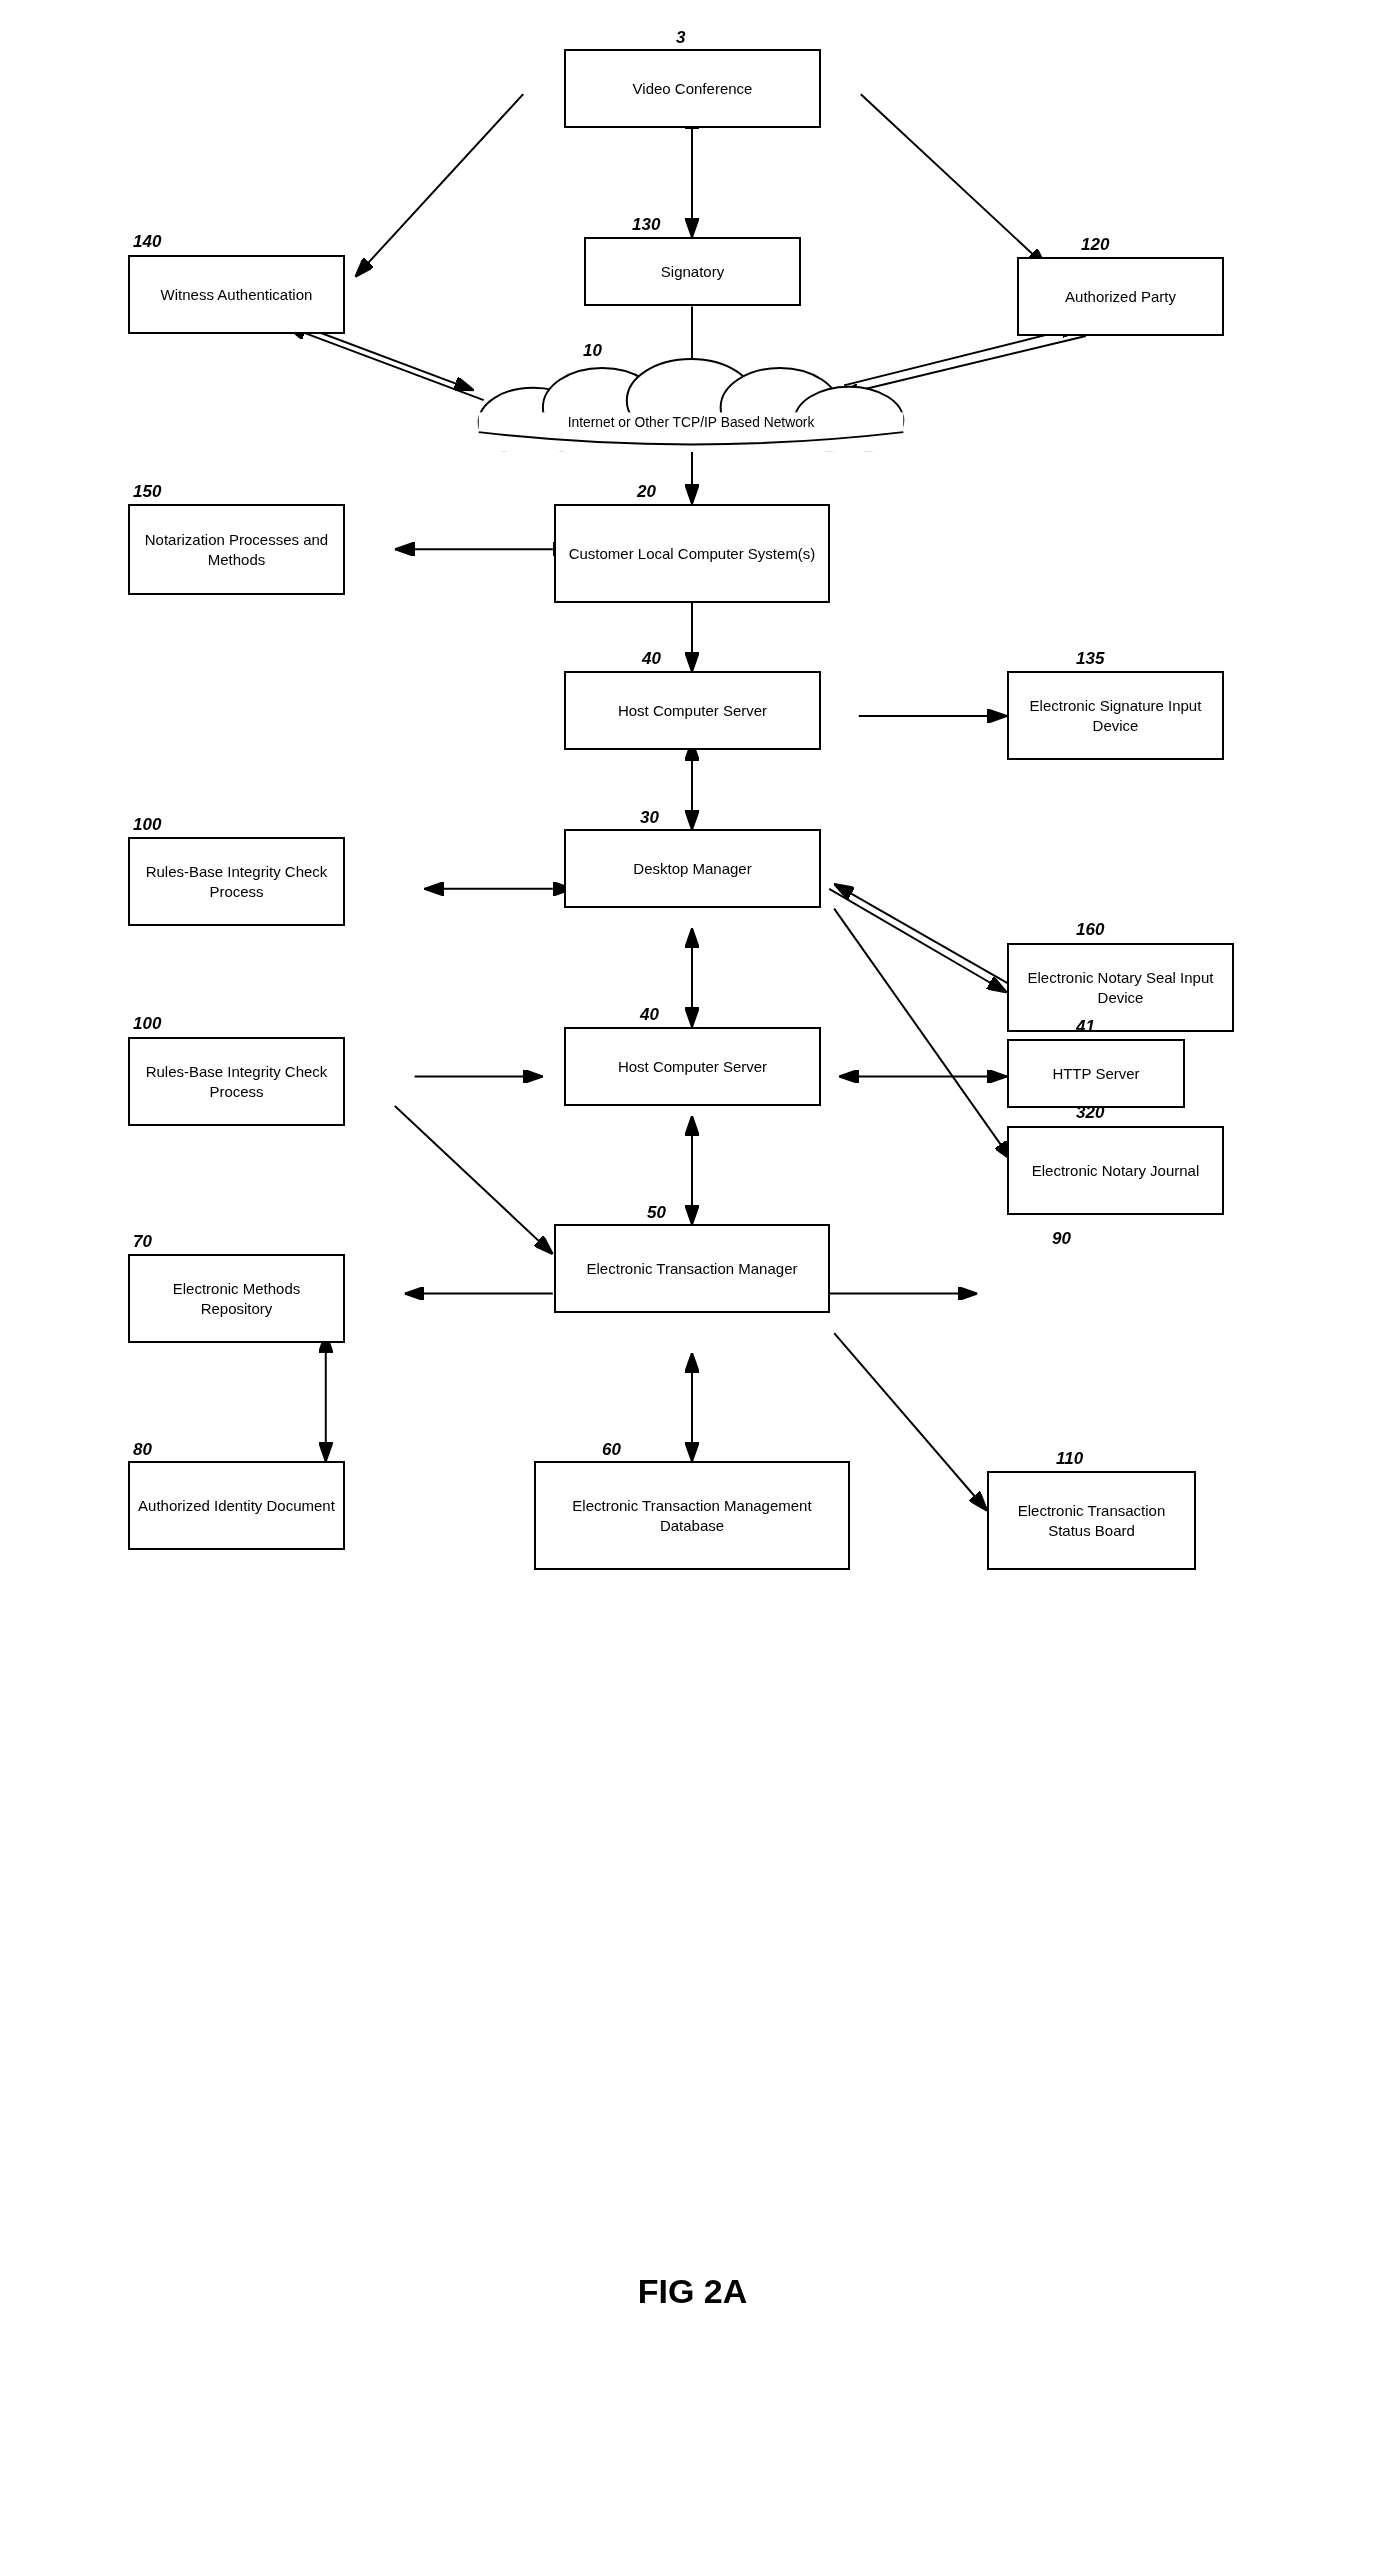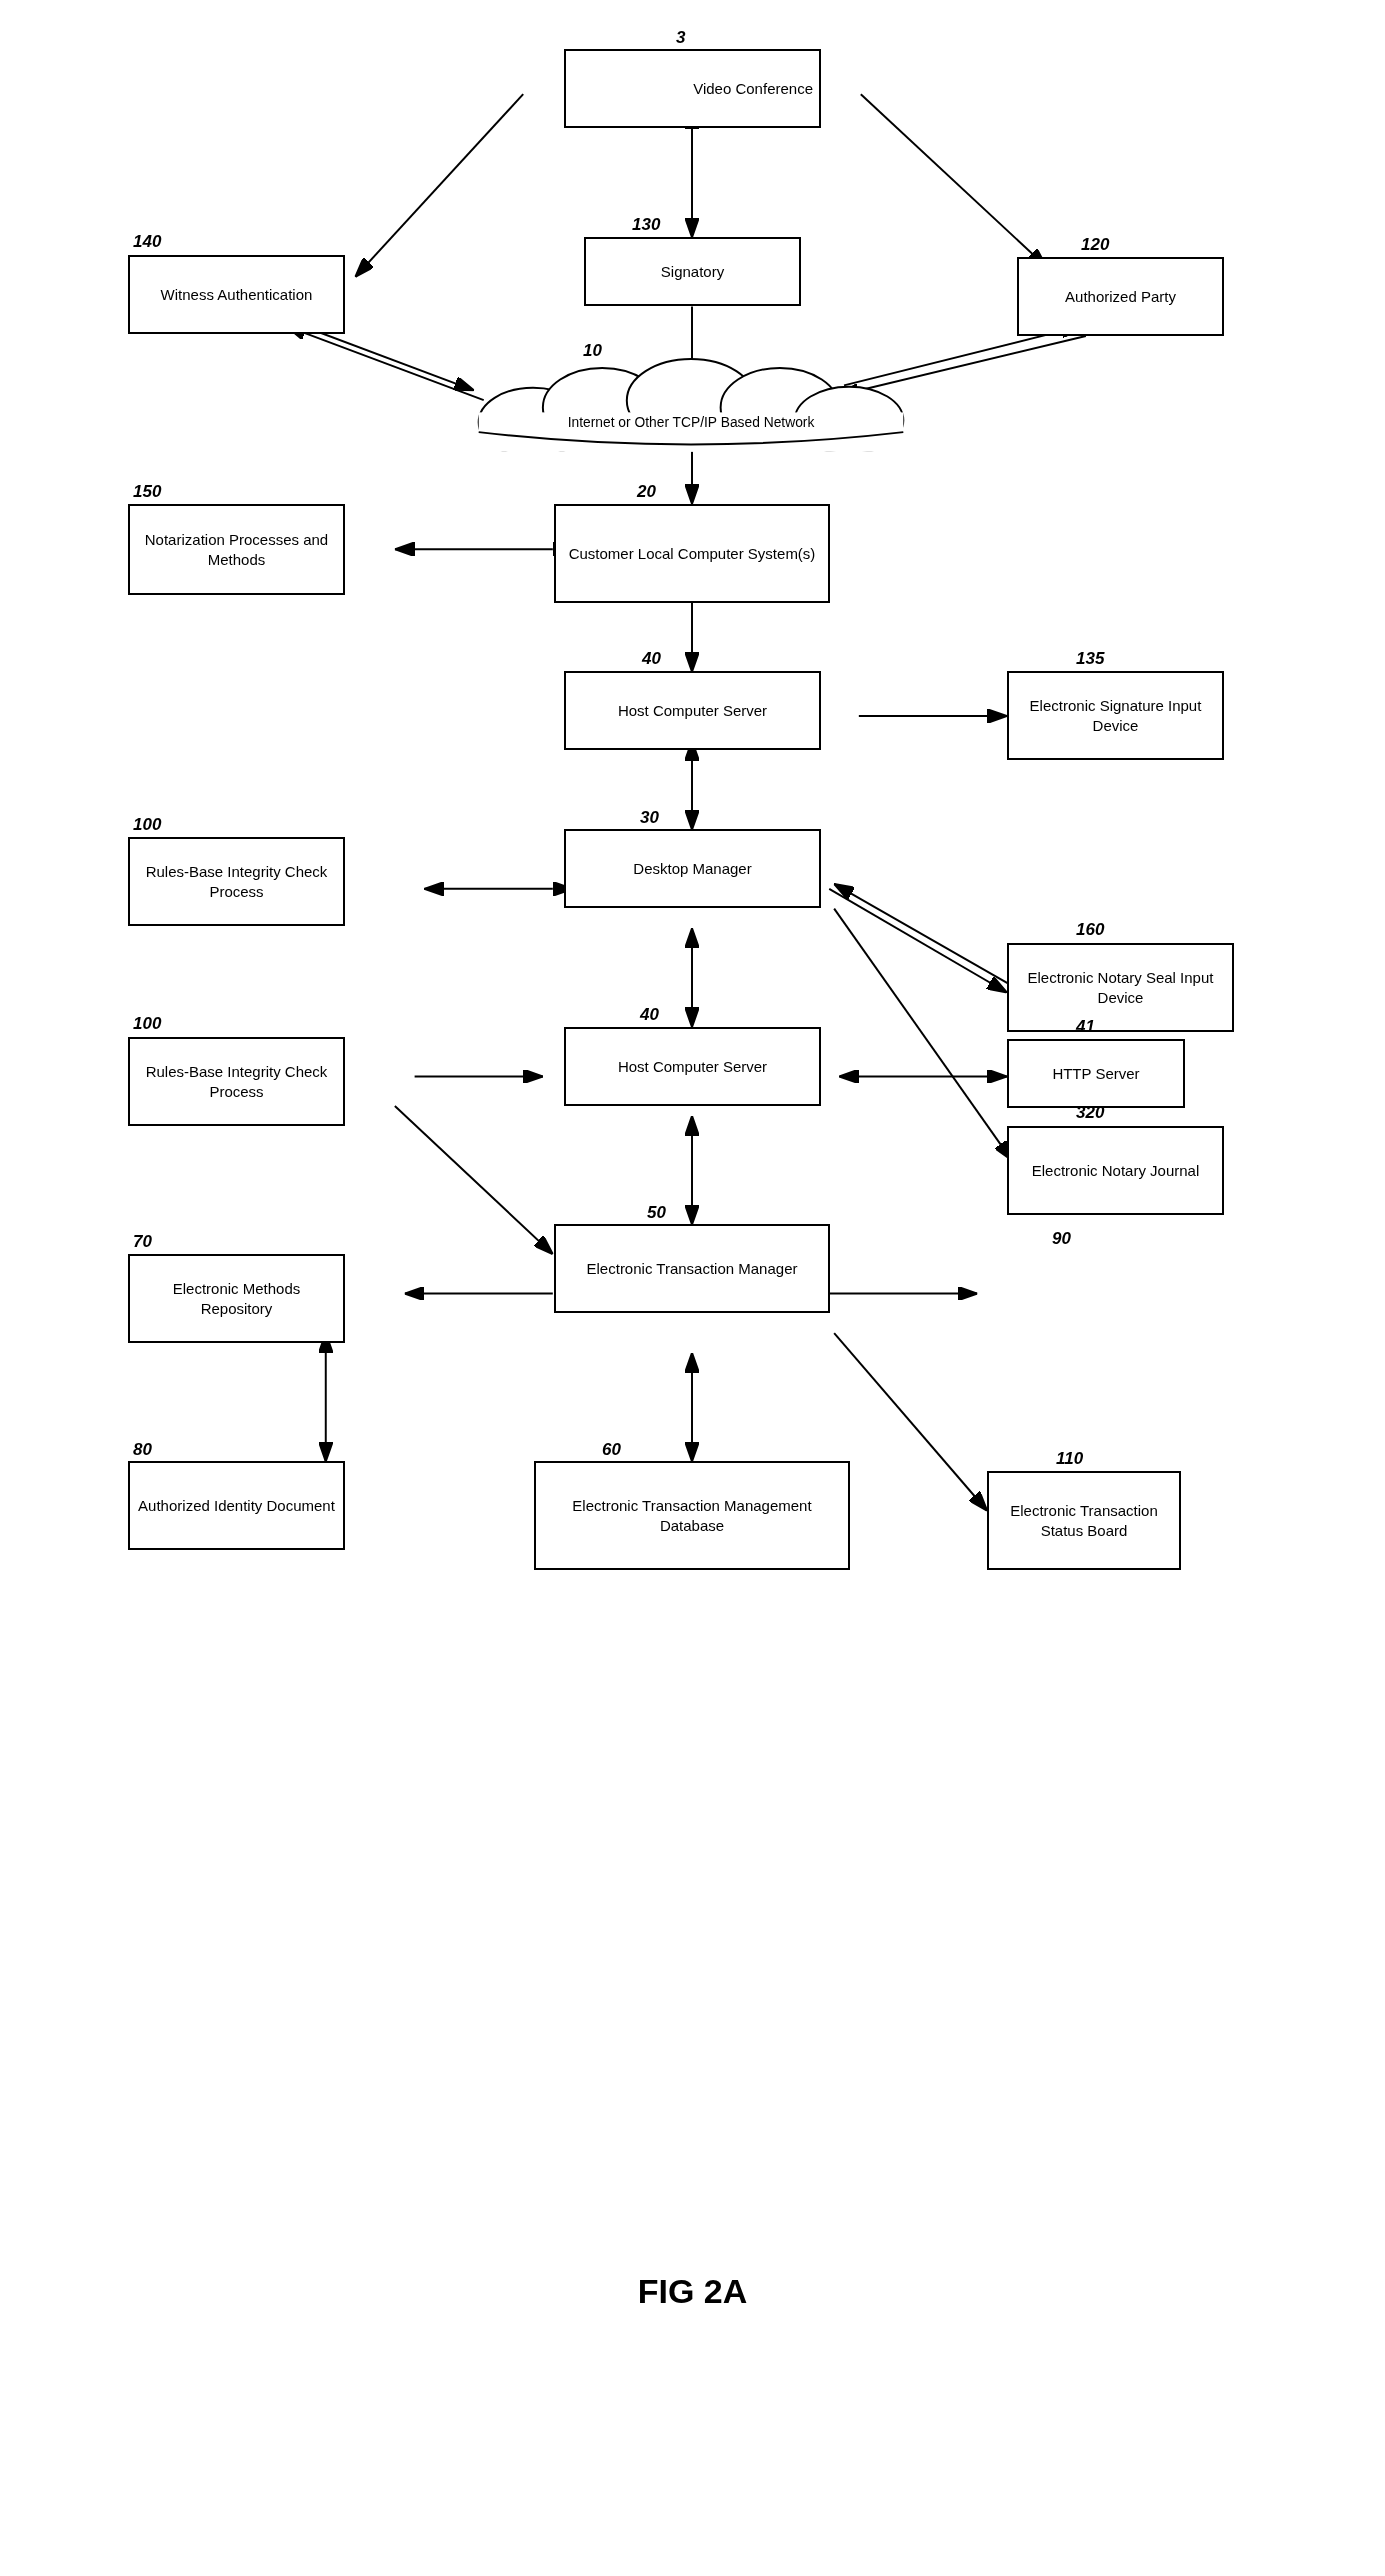--- a/index.html
+++ b/index.html
@@ -126,21 +126,21 @@
 
     <line x1="701" y1="1390" x2="701" y2="1480" marker-end="url(#arrow-end)" marker-start="url(#arrow-start)"></line>
 
     <line x1="845" y1="1350" x2="1000" y2="1530" marker-end="url(#arrow-end)"></line>
 
     <line x1="330" y1="1370" x2="330" y2="1480" marker-end="url(#arrow-end)" marker-start="url(#arrow-start)"></line>
 
     <line x1="400" y1="1120" x2="560" y2="1270" marker-end="url(#arrow-end)"></line>
   </svg>
 
-  <div class="box" style="left:564px; top:49px; width:257px; height:79px;justify-content:flex-end;">
+  <div class="box" style="left:564px; top:49px; width:257px; height:79px;">
     <span>Video Conference</span>
   </div>
   <div class="label" style="left:676px; top:28px;">
     <span>3</span>
   </div>
 
   <div class="box" style="left:584px; top:237px; width:217px; height:69px;">
     <span>Signatory</span>
   </div>
   <div class="label" style="left:632px; top:215px;">
@@ -282,21 +282,21 @@
     <span>80</span>
   </div>
 
   <div class="box" style="left:534px; top:1461px; width:316px; height:109px;">
     <span>Electronic Transaction Management Database</span>
   </div>
   <div class="label" style="left:602px; top:1440px;text-align:center;">
     <span>60</span>
   </div>
 
-  <div class="box" style="left:987px; top:1471px; width:194px; height:99px;">
+  <div class="box" style="left:987px; top:1471px; width:209px; height:99px;">
     <span>Electronic Transaction Status Board</span>
   </div>
   <div class="label" style="left:1056px; top:1449px;">
     <span>110</span>
   </div>
 
   <div style="position:absolute; bottom:59px; width:100%; text-align:center; font-size:34px; font-weight:bold; font-family:Arial;">
     <span>FIG 2A</span>
   </div>
 

